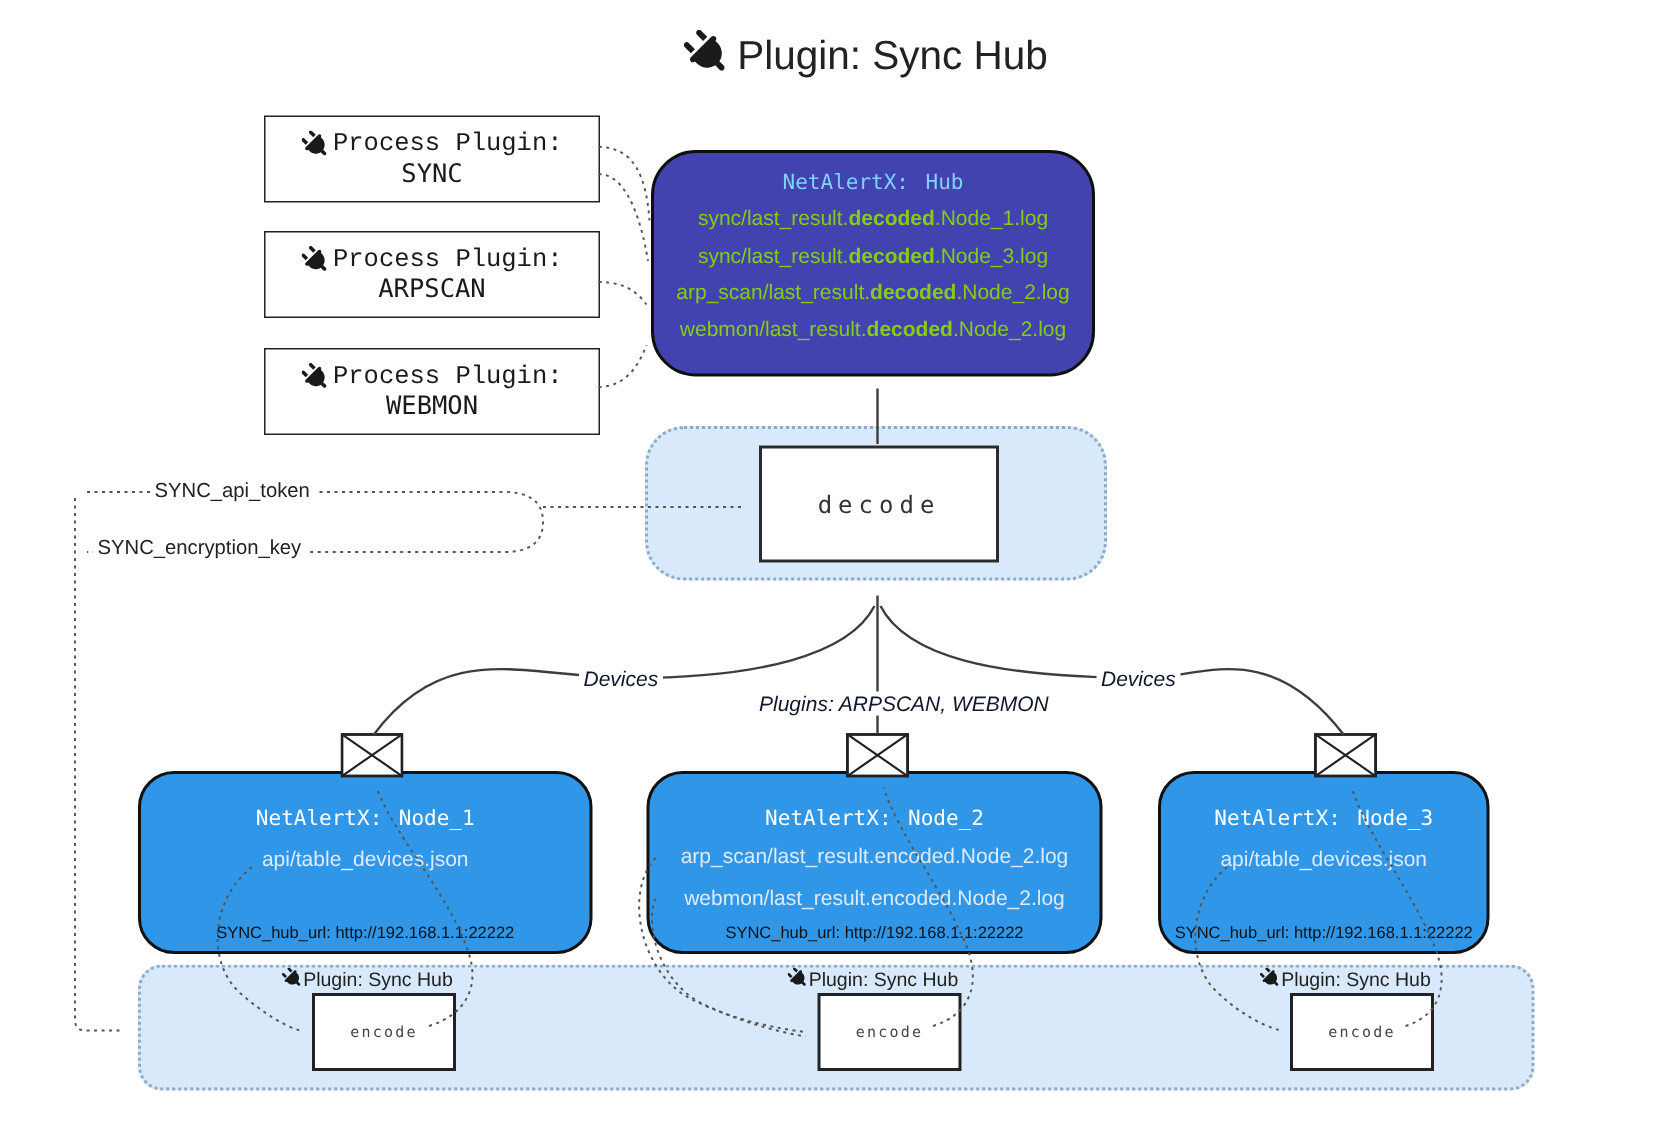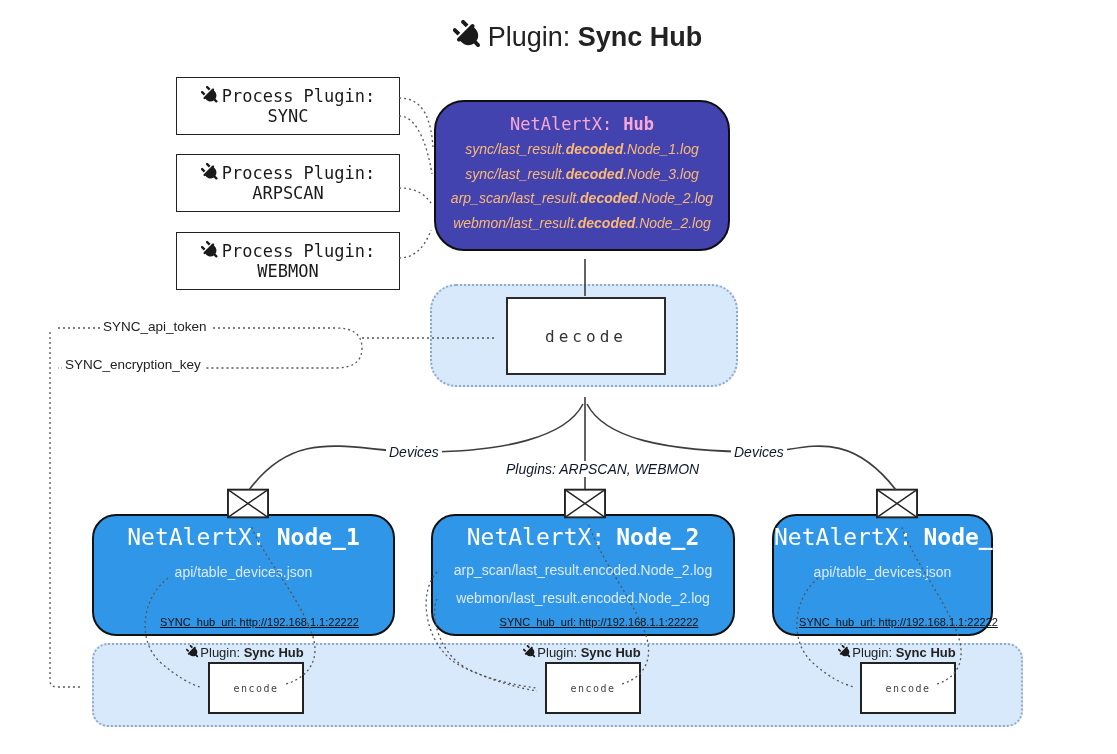--- a/index.html
+++ b/index.html
@@ -1,60 +1,60 @@
 <!DOCTYPE html>
 <html><head>
 <meta charset="utf-8">
 <style>
   html,body{margin:0;padding:0;background:#fff;}
   .canvas{position:relative;width:1117px;height:754px;background:#fff;overflow:hidden;
           font-family:"Liberation Sans",sans-serif;color:#1a1a1a;}
   .abs{position:absolute;}
   .mono{font-family:"DejaVu Sans Mono",monospace;}
-  .b{font-weight:bold;}
+  .b{font-weight:normal;}
 
   
   .title{left:0;top:20px;width:1117px;text-align:center;padding-left:38px;box-sizing:border-box;
          font-size:27px;color:#222;z-index:1;}
   .title .plug-lg{width:31px;height:31px;vertical-align:-5px;margin-right:4px;}
 
   
   .pbox{left:176px;width:222px;height:56px;background:#fff;border:1.6px solid #222;z-index:1;
         display:flex;flex-direction:column;align-items:center;justify-content:center;
         font-size:17px;}
-  .pbox .l1{display:flex;align-items:flex-start;gap:2px;}
+  .pbox .l1{display:flex;align-items:flex-start;gap:2px;font-family:Liberation Mono, monospace;}
   .pbox .plug-sm{width:19px;height:19px;}
 
   
   .hub-url{left:434px;top:77px;width:296px;text-align:center;font-size:11px;color:#333;z-index:1;}
   .hub{left:434px;top:100px;width:296px;height:151px;background:#4343af;border:2px solid #0f0f0f;
        border-radius:30px;box-sizing:border-box;z-index:1;text-align:center;}
-  .hub-title{margin-top:12px;font-size:17px;color:#f9a8d4;}
+  .hub-title{margin-top:12px;font-size:14px;color:#7dd3fc;}
   .hub-title .b{margin-left:11px;}
-  .hub-logs{margin-top:3px;font-size:14px;color:#fdba74;line-height:24.5px;font-style:italic;}
+  .hub-logs{margin-top:3px;font-size:14px;color:#84cc16;line-height:24.5px;}
 
   
   .panel{background:#d8e9fb;border:2px dotted #8fa9c9;box-sizing:border-box;z-index:1;}
   .decode-panel{left:430px;top:284px;width:308px;height:103px;border-radius:26px;}
   .decode-box{left:506px;top:297px;width:160px;height:78px;background:#fff;border:2px solid #2b2b2b;
               box-sizing:border-box;display:flex;align-items:center;justify-content:center;
               font-size:16px;letter-spacing:4px;color:#333;z-index:2;}
 
   
   .wire-label{background:#fff;padding:0 3px;z-index:6;white-space:nowrap;}
   .tok{font-size:13.5px;color:#222;}
   .edge{font-size:14px;color:#0f172a;font-style:italic;}
 
   
   .node{top:514px;height:122px;background:#3096e8;border:2px solid #111;border-radius:24px;
         box-sizing:border-box;z-index:2;text-align:center;}
-  .node-title{margin-top:8px;font-size:23px;color:#fff;}
+  .node-title{margin-top:22px;font-size:14px;color:#fff;}
   .node-title .b{margin-left:11px;}
   .node-line{position:absolute;left:0;width:100%;font-size:14px;color:#ddeafc;}
-  .node-url{position:absolute;left:16px;bottom:6px;width:100%;font-size:11px;color:#111;text-decoration:underline;}
+  .node-url{position:absolute;left:0;bottom:6px;width:100%;font-size:11px;color:#111;}
   .env{position:absolute;top:488px;width:42px;height:31px;z-index:3;}
 
   
   .bar{left:92px;top:643px;width:931px;height:84px;border-radius:16px;}
   .bar-label{top:645px;width:220px;text-align:center;font-size:13px;color:#222;z-index:2;white-space:nowrap;}
   .bar-label .plug-sm{width:14px;height:14px;vertical-align:-2px;}
   .encode-box{top:662px;width:96px;height:52px;background:#fff;border:2px solid #222;box-sizing:border-box;
               display:flex;align-items:center;justify-content:center;z-index:2;
               font-size:10px;letter-spacing:1.5px;color:#444;}
 

